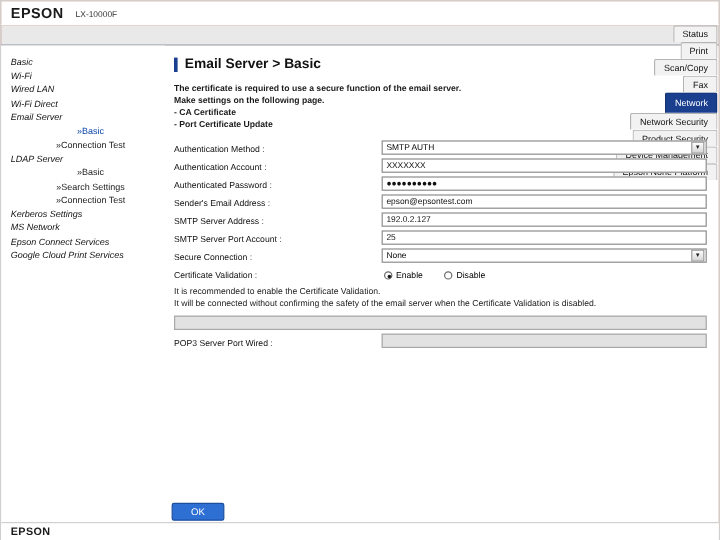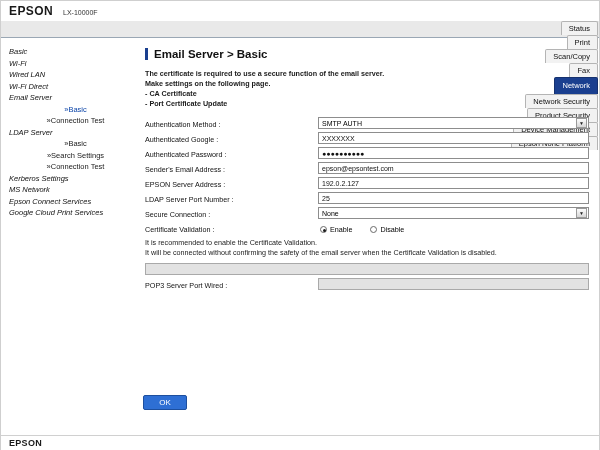--- a/index.html
+++ b/index.html
@@ -207,21 +207,21 @@
     line-height: 9.5px;
     color: #1b1b1b;
     margin: 4px 0 5px 0;
   }
   .note div { white-space: nowrap; }
 
   
   .okbtn {
     position: absolute;
     left: 6px;
-    bottom: 40px;
+    bottom: 16px;
     width: 44px;
     height: 15px;
     background: #2e6fd4;
     border: 1px solid #1d4f9e;
     border-radius: 2px;
     color: #ffffff;
     font-size: 8px;
     display: flex;
     align-items: center;
     justify-content: center;
@@ -304,37 +304,37 @@
 
       <div class="form" id="form-top">
           <div class="row">
             <div class="lbl">Authentication Method :</div>
             <div class="select">
               <span>SMTP AUTH</span>
               <span class="arrow">▼</span>
             </div>
           </div>
           <div class="row">
-            <div class="lbl">Authenticated Google :</div>
+            <div class="lbl">Authentication Account :</div>
             <div class="fld">XXXXXXX</div>
           </div>
           <div class="row">
             <div class="lbl">Authenticated Password :</div>
             <div class="fld">●●●●●●●●●●</div>
           </div>
           <div class="row">
             <div class="lbl">Sender's Email Address :</div>
             <div class="fld">epson@epsontest.com</div>
           </div>
           <div class="row">
-            <div class="lbl">EPSON Server Address :</div>
+            <div class="lbl">SMTP Server Address :</div>
             <div class="fld">192.0.2.127</div>
           </div>
           <div class="row">
-            <div class="lbl">LDAP Server Port Number :</div>
+            <div class="lbl">SMTP Server Port Account :</div>
             <div class="fld">25</div>
           </div>
           <div class="row">
             <div class="lbl">Secure Connection :</div>
             <div class="select">
               <span>None</span>
               <span class="arrow">▼</span>
             </div>
           </div>
         </div>

